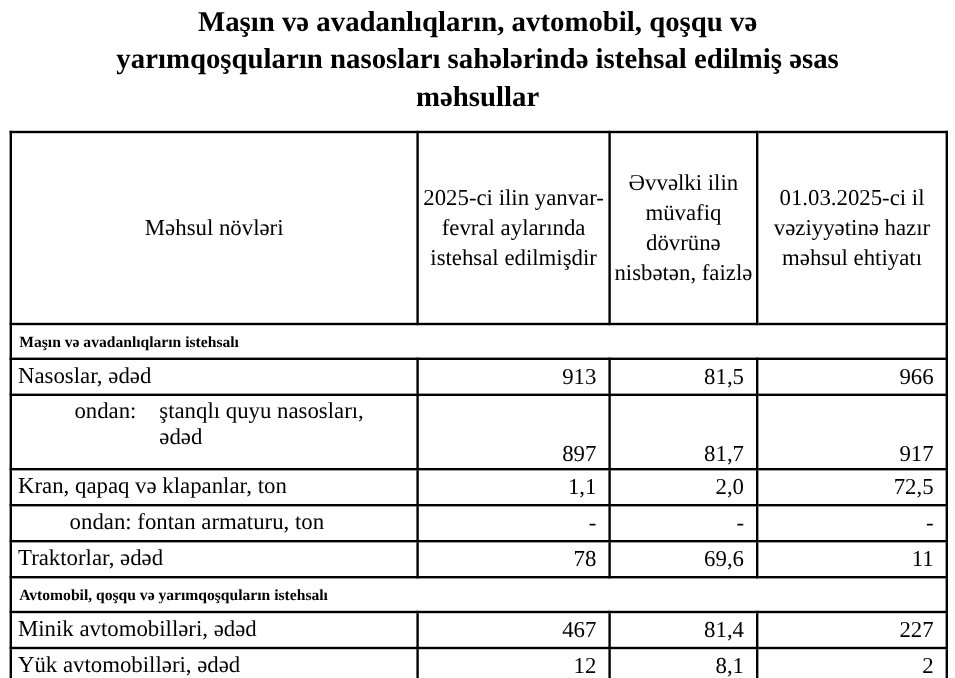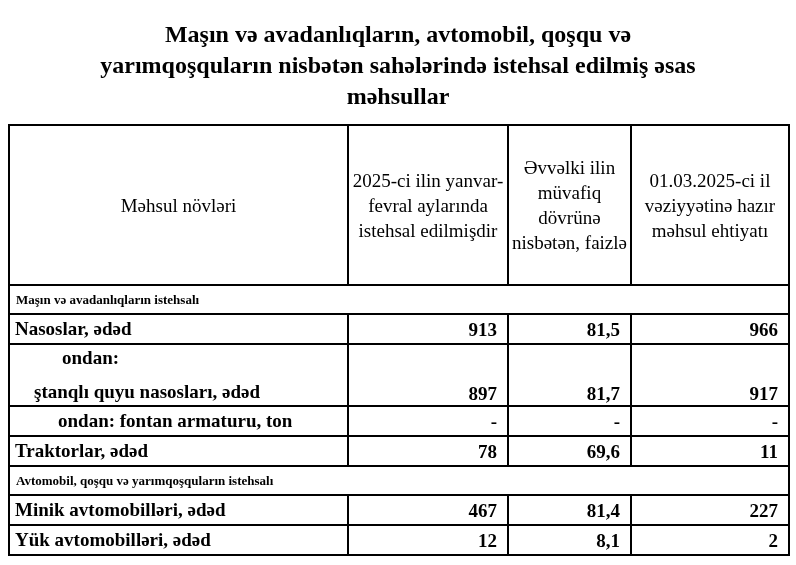--- a/index.html
+++ b/index.html
@@ -10,37 +10,36 @@
     font-family: "Liberation Serif", "DejaVu Serif", serif;
   }
   .page {
     position: relative;
     width: 796px;
     height: 565px;
     background: #ffffff;
     overflow: hidden;
   }
   .title {
-    margin-top: 19px;
+    margin-top: 4px;
     text-align: center;
     font-weight: bold;
     font-size: 24px;
     line-height: 31px;
   }
   table.main {
     border-collapse: collapse;
     table-layout: fixed;
     width: 780px;
     margin: 12px 0 0 8px;
     background: #ffffff;
   }
   table.main td, table.main th {
     border: 2px solid #000000;
     overflow: hidden;
-    font-weight: bold;
   }
   tr.head th {
     height: 154px;
     font-weight: normal;
     font-size: 19px;
     line-height: 25px;
     text-align: center;
     vertical-align: middle;
     padding: 2px 3px;
   }
@@ -64,35 +63,35 @@
     vertical-align: middle;
     padding: 2px 10px 0 2px;
   }
   tr.row td { height: 24px; }
   tr.row.dbl td { height: 56px; }
   tr.row.dbl td.num { vertical-align: bottom; }
   tr.row.dbl td.label { vertical-align: top; }
   .dbl-wrap {
     height: 56px;
     display: flex;
-    flex-direction: column;
+    flex-direction: row;
     justify-content: space-between;
   }
   .sub-ondan { padding-left: 47px; }
   .sub-item  { padding-left: 19px; }
   td.label.indented { padding-left: 48px; }
 </style>
 </head>
 <body>
 
 <div class="page">
 
   <div class="title">
     <div>Maşın və avadanlıqların, avtomobil, qoşqu və</div>
-    <div>yarımqoşquların nisbətən sahələrində istehsal edilmiş əsas</div>
+    <div>yarımqoşquların nasosları sahələrində istehsal edilmiş əsas</div>
     <div>məhsullar</div>
   </div>
 
   <table class="main">
     <colgroup>
       <col style="width:339px">
       <col style="width:160px">
       <col style="width:123px">
       <col style="width:158px">
     </colgroup>
@@ -121,20 +120,26 @@
         <div class="dbl-wrap">
           <div class="sub-ondan">ondan:</div>
           <div class="sub-item">ştanqlı quyu nasosları, ədəd</div>
         </div>
       </td>
       <td class="num">897</td>
       <td class="num">81,7</td>
       <td class="num">917</td>
     </tr>
 
+    <tr class="row">
+      <td class="label">Kran, qapaq və klapanlar, ton</td>
+      <td class="num">1,1</td>
+      <td class="num">2,0</td>
+      <td class="num">72,5</td>
+    </tr>
 
     <tr class="row">
       <td class="label indented">ondan: fontan armaturu, ton</td>
       <td class="num">-</td>
       <td class="num">-</td>
       <td class="num">-</td>
     </tr>
 
     <tr class="row">
       <td class="label">Traktorlar, ədəd</td>

